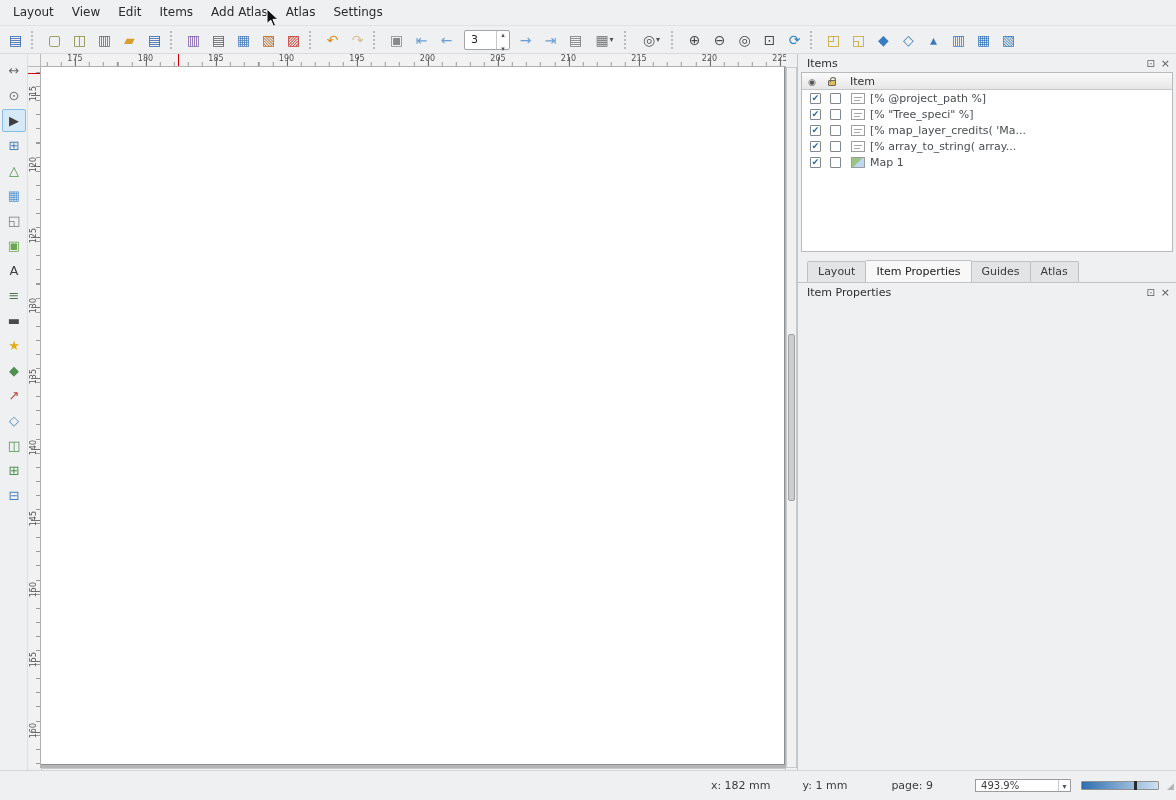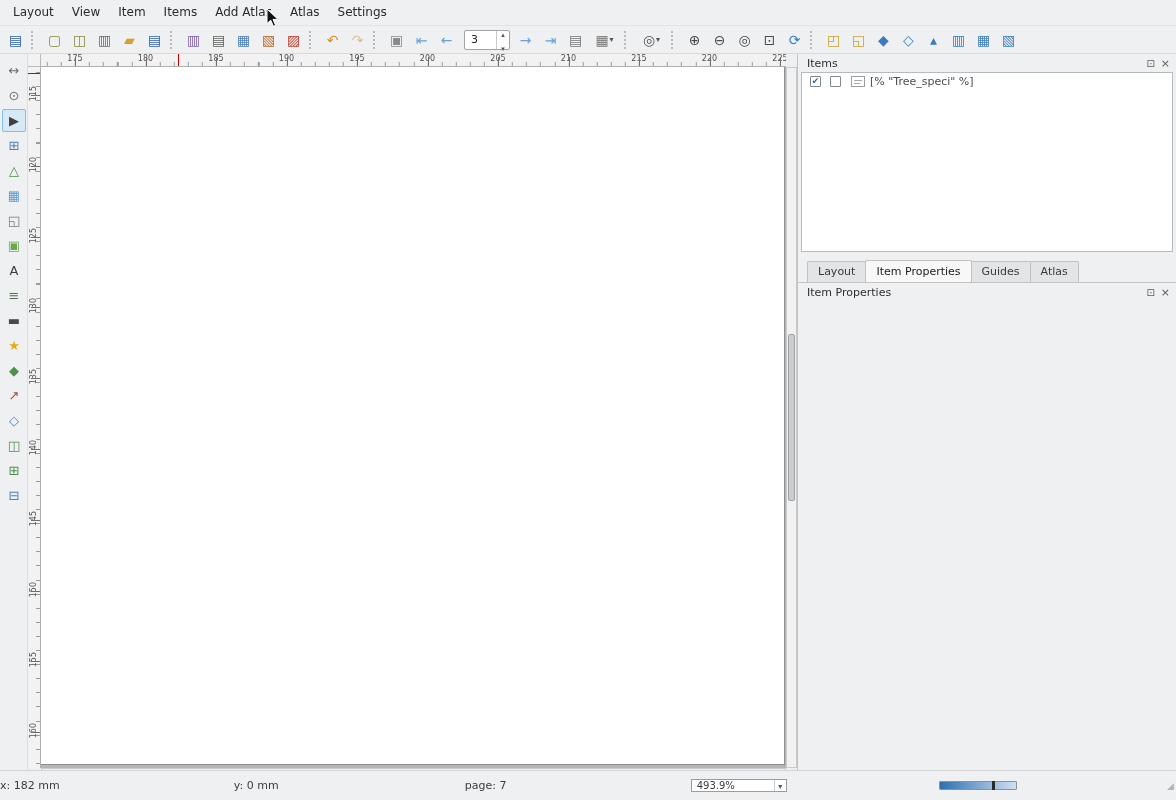--- a/index.html
+++ b/index.html
@@ -135,21 +135,21 @@
     border-radius:2px 2px 0 0; margin-right:-1px; cursor:default; }
   .dock-tab.active { background:#f8f8f8; color:#222; padding-top:4px; }
 
   .props-header { top:229px; }
   .props-body { position:absolute; left:0; right:0; top:247px; bottom:0;
     background:#eff0f1; }
 
   
   .statusbar { position:absolute; left:0; right:0; bottom:0; height:30px;
     background:#eff0f1; border-top:1px solid #d4d5d6;
-    display:flex; align-items:center; justify-content:space-between;
+    display:flex; align-items:center; justify-content:flex-end;
     font-size:11px; color:#3c3c3c; padding-right:2px; }
   .sb-x { margin-right:32px; }
   .sb-y { margin-right:44px; }
   .sb-page { margin-right:42px; }
   .zoom-combo { width:96px; height:13px; background:#fff; border:1px solid #9a9c9e;
     display:flex; align-items:center; font-size:10px; padding-left:5px; margin-right:10px; }
   .zoom-combo .zval { flex:1; }
   .zoom-combo .dd-icon { width:12px; border-left:1px solid #c6c8ca; text-align:center; }
   .zoom-combo .dd-icon::after { content:"▾"; font-size:8px; color:#555; }
   .zoom-slider { position:relative; width:78px; height:9px; margin-right:8px;
@@ -162,21 +162,21 @@
   
   .mouse-cursor { position:absolute; left:266px; top:8px; z-index:50; pointer-events:none; }
 </style>
 </head>
 <body>
 
 <div class="menubar">
 
 <div class="menu-item">Layout</div>
     <div class="menu-item">View</div>
-    <div class="menu-item">Item</div>
+    <div class="menu-item">Edit</div>
     <div class="menu-item">Items</div>
     <div class="menu-item">Add Atlas</div>
     <div class="menu-item">Atlas</div>
     <div class="menu-item">Settings</div>
   </div>
 
 <div class="toolbar">
   <div class="tgroup">
 
   <div class="tbtn" style="color: rgb(45, 95, 168);">▤</div>
@@ -301,32 +301,65 @@
 
   <div class="panel-header items-header">
     <span>Items</span>
     <span class="hicons">
       <span class="float-icon"></span>
       <span class="close-icon"></span>
     </span>
   </div>
 
   <div class="tree">
+    <div class="tree-colhead">
+      <span class="col-eye">
+          <span class="eye-icon"></span>
+        </span>
+      <span class="col-lock">
+          <span class="lock-icon"></span>
+        </span>
+      <span class="col-item-label">Item</span>
+    </div>
     <div>
 
+        <div class="tree-row">
+          <span class="cb cb-vis checked"></span>
+          <span class="cb cb-lock"></span>
+          <span class="item-type-icon icon-label-item"></span>
+          <span class="tree-label">[% @project_path %]</span>
+        </div>
 
         <div class="tree-row">
           <span class="cb cb-vis checked"></span>
           <span class="cb cb-lock"></span>
           <span class="item-type-icon icon-label-item"></span>
           <span class="tree-label">[% "Tree_speci" %]</span>
         </div>
 
-
-
+        <div class="tree-row">
+          <span class="cb cb-vis checked"></span>
+          <span class="cb cb-lock"></span>
+          <span class="item-type-icon icon-label-item"></span>
+          <span class="tree-label">[% map_layer_credits( 'Ma...</span>
+        </div>
+
+        <div class="tree-row">
+          <span class="cb cb-vis checked"></span>
+          <span class="cb cb-lock"></span>
+          <span class="item-type-icon icon-label-item"></span>
+          <span class="tree-label">[% array_to_string( array...</span>
+        </div>
+
+        <div class="tree-row">
+          <span class="cb cb-vis checked"></span>
+          <span class="cb cb-lock"></span>
+          <span class="item-type-icon icon-map-item"></span>
+          <span class="tree-label">Map 1</span>
+        </div>
       </div>
   </div>
 
   <div class="dock-tabs">
 
   <div class="dock-tab">Layout</div>
       <div class="dock-tab active">Item Properties</div>
       <div class="dock-tab">Guides</div>
       <div class="dock-tab">Atlas</div>
     </div>
@@ -336,22 +369,22 @@
     <span class="hicons">
       <span class="float-icon"></span>
       <span class="close-icon"></span>
     </span>
   </div>
   <div class="props-body"></div>
 </div>
 
 <div class="statusbar">
   <span class="sb-x">x: 182 mm</span>
-  <span class="sb-y">y: 0 mm</span>
-  <span class="sb-page">page: 7</span>
+  <span class="sb-y">y: 1 mm</span>
+  <span class="sb-page">page: 9</span>
   <div class="zoom-combo">
     <span class="zval">493.9%</span>
     <span class="dd-icon"></span>
   </div>
   <div class="zoom-slider">
     <div class="handle"></div>
   </div>
   <span class="resize-grip"></span>
 </div>
 

